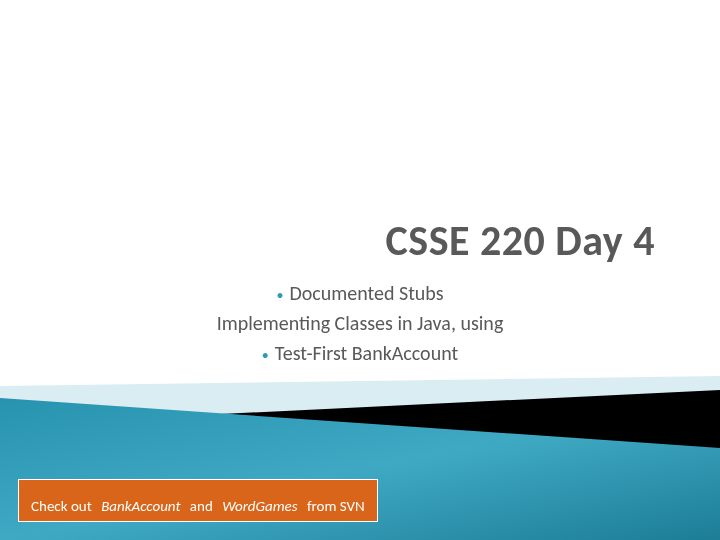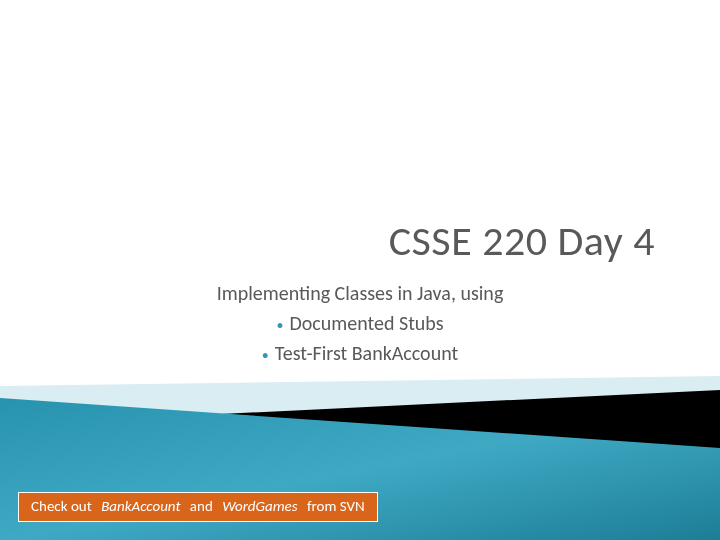--- a/index.html
+++ b/index.html
@@ -9,21 +9,21 @@
       background: #ffffff;
       font-family: "Segoe UI", "Calibri", Arial, sans-serif;
       position: relative;
       overflow: hidden;
     }
     .title {
       position: absolute;
       top: 215px;
       right: 65px;
       font-size: 42px;
-      font-weight: 400;
+      font-weight: 700;
       color: #595959;
       text-align: right;
       letter-spacing: 0.5px;
     }
     .subtitle-block {
       position: absolute;
       top: 278px;
       left: 0;
       width: 720px;
       text-align: center;
@@ -49,21 +49,21 @@
       pointer-events: none;
     }
     .callout {
       position: absolute;
       bottom: 18px;
       left: 18px;
       background: #d9651a;
       border: 1px solid #ffffff;
       color: #ffffff;
       font-size: 15px;
-      padding: 4px 12px 6px 12px;
+      padding: 17px 12px 6px 12px;
       font-family: "Calibri", Arial, sans-serif;
     }
     .callout .italic {
       font-style: italic;
       margin: 0 6px;
     }
   </style>
 </head>
 <body>
 
@@ -76,24 +76,24 @@
     </linearGradient>
   </defs>
   <polygon points="0,386 720,376 720,415 0,415" fill="#d9edf3"></polygon>
   <polygon points="200,415 720,390 720,448 200,448" fill="#000000"></polygon>
   <polygon points="0,398 720,448 720,540 0,540" fill="url(#tealGrad)"></polygon>
 </svg>
 
 <div class="title">CSSE 220 Day 4</div>
 
 <div class="subtitle-block">
-  <div class="subtitle-line">Implementing Classes in Java, using</div>
   <div class="subtitle-line">
     <span class="bullet">•</span><span>Documented Stubs</span>
   </div>
+  <div class="subtitle-line">Implementing Classes in Java, using</div>
   <div class="subtitle-line">
     <span class="bullet">•</span><span>Test-First BankAccount</span>
   </div>
 </div>
 
 <div class="callout">
   <span>Check out</span>
   <span class="italic">BankAccount</span>
   <span>and</span>
   <span class="italic">WordGames</span>

